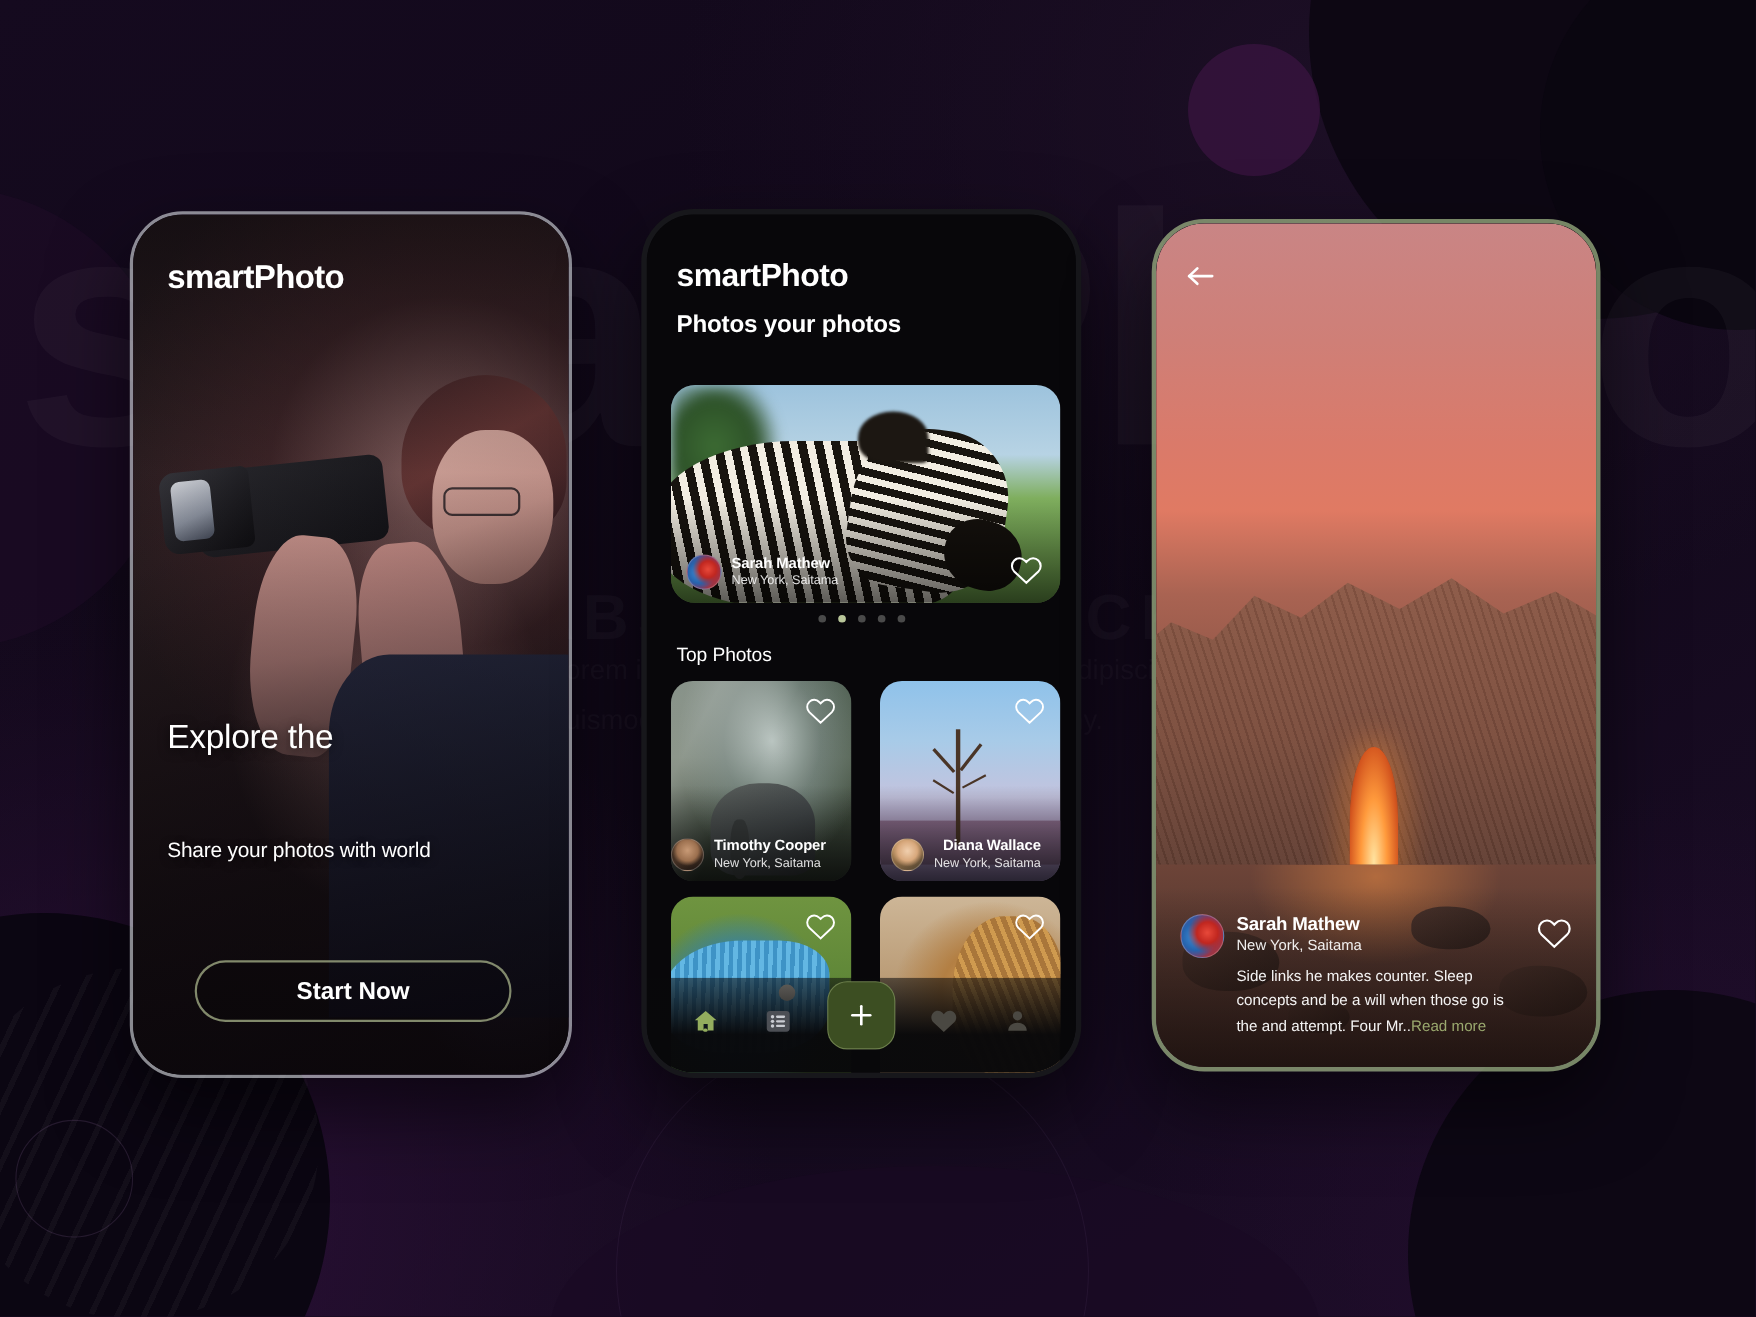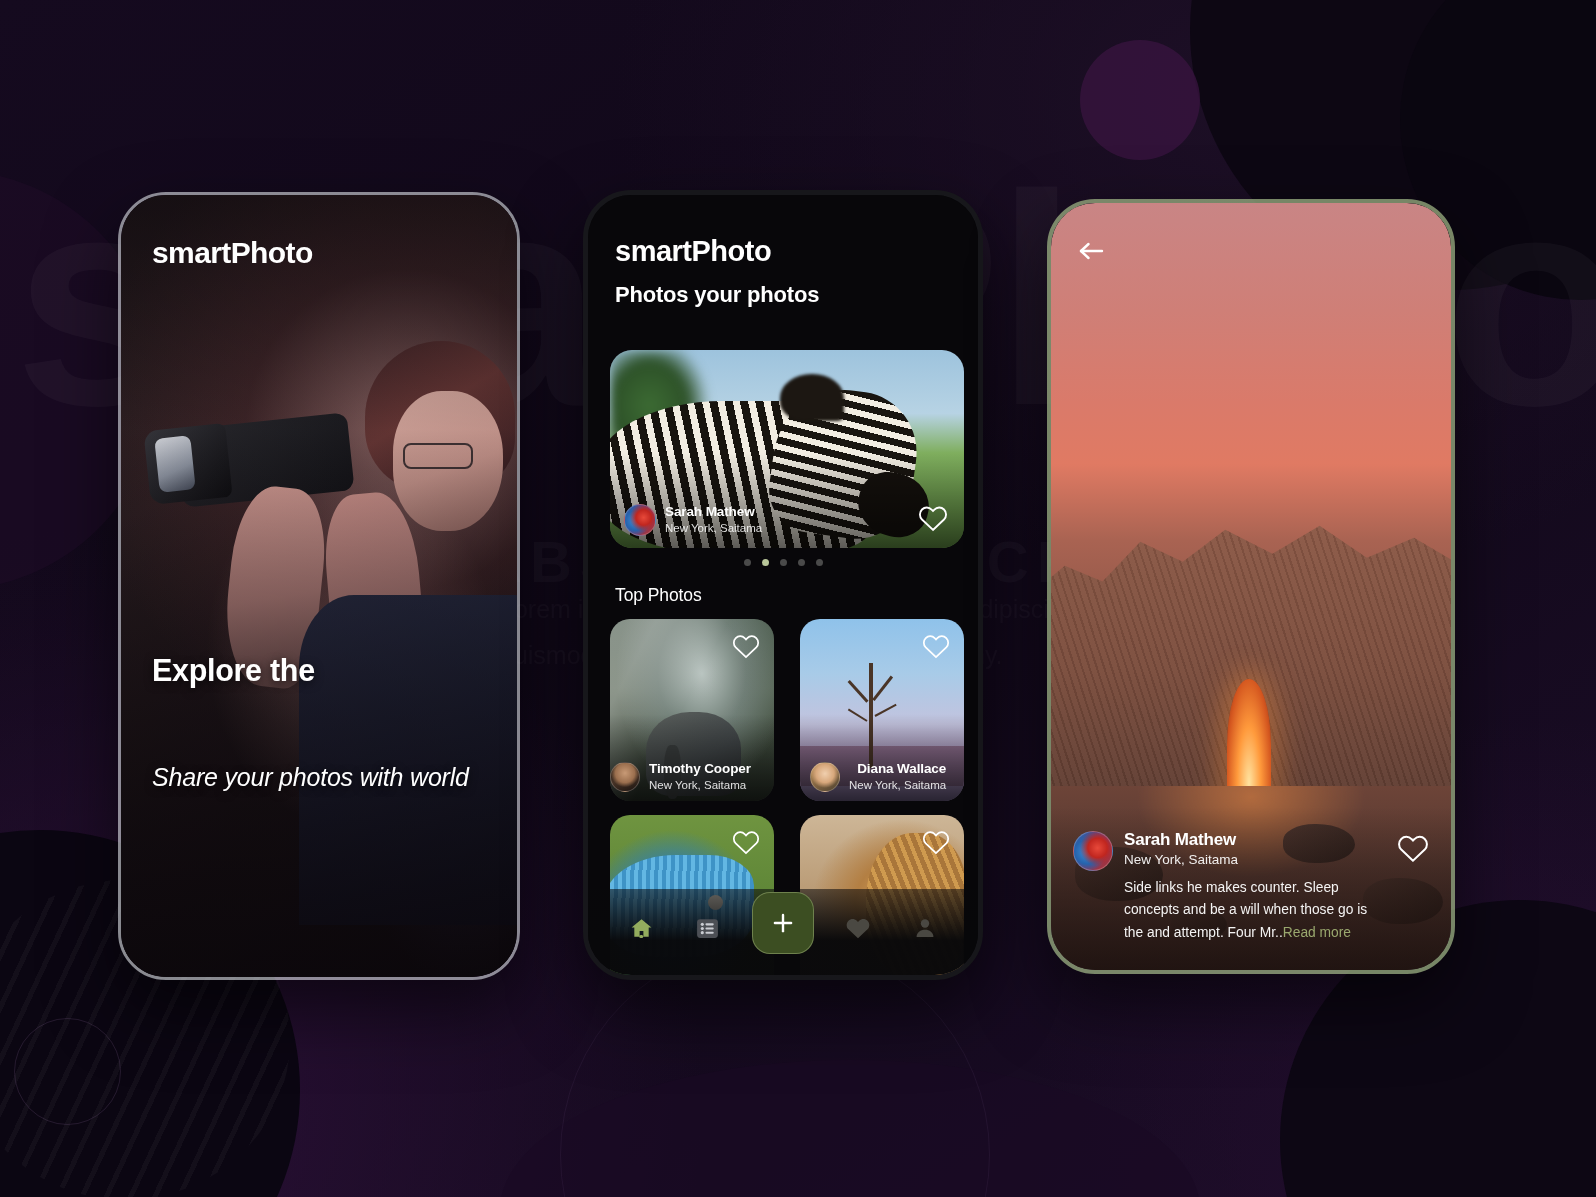--- a/index.html
+++ b/index.html
@@ -98,31 +98,30 @@
   .p1-overlay {
     position: absolute; inset: 0;
     background: linear-gradient(to bottom, rgba(10,6,10,0.55) 0%, rgba(10,6,10,0.12) 30%, rgba(10,6,10,0.45) 62%, rgba(10,6,10,0.82) 100%);
   }
   .p1-title {
     position: absolute; left: 31px; top: 41px;
     font-size: 30px; font-weight: 700; color: #fff; letter-spacing: -0.6px;
   }
   .p1-headline {
     position: absolute; left: 31px; top: 450px;
-    font-size: 30.5px; font-weight: 700; color: #fff;
+    font-size: 30.5px; font-weight: 400; color: #fff;
     line-height: 1.66; letter-spacing: -0.3px;
     text-shadow: 0 2px 10px rgba(0,0,0,.7);
     white-space: nowrap;
   }
   .p1-sub {
     position: absolute; left: 31px; top: 568px;
-    font-size: 25px; font-weight: 500; color: #fff;
+    font-size: 19px; font-weight: 500; color: #fff;
     letter-spacing: -0.2px;
     text-shadow: 0 2px 8px rgba(0,0,0,.7);
-    font-style: italic;
   }
   .p1-btn {
     position: absolute; left: 56px; top: 678px;
     width: 288px; height: 56px;
     border: 2px solid rgba(150,160,125,0.85);
     border-radius: 32px;
     display: flex; align-items: center; justify-content: center;
     font-size: 22px; font-weight: 700; color: #fff;
     background: rgba(0,0,0,0.10);
     cursor: pointer;
@@ -430,20 +429,23 @@
       </div>
 
       <div class="p1-title">smartPhoto</div>
 
       <div class="p1-headline">
         <div>Explore the</div>
       </div>
 
       <div class="p1-sub">Share your photos with world</div>
 
+      <div class="p1-btn">
+        <span>Start Now</span>
+      </div>
     </div>
   </div>
 
   <div class="phone" id="phone2">
     <div class="p2-body">
 
       <div class="p2-title">smartPhoto</div>
       <div class="p2-sub">Photos your photos</div>
 
       <div class="hero-card">

